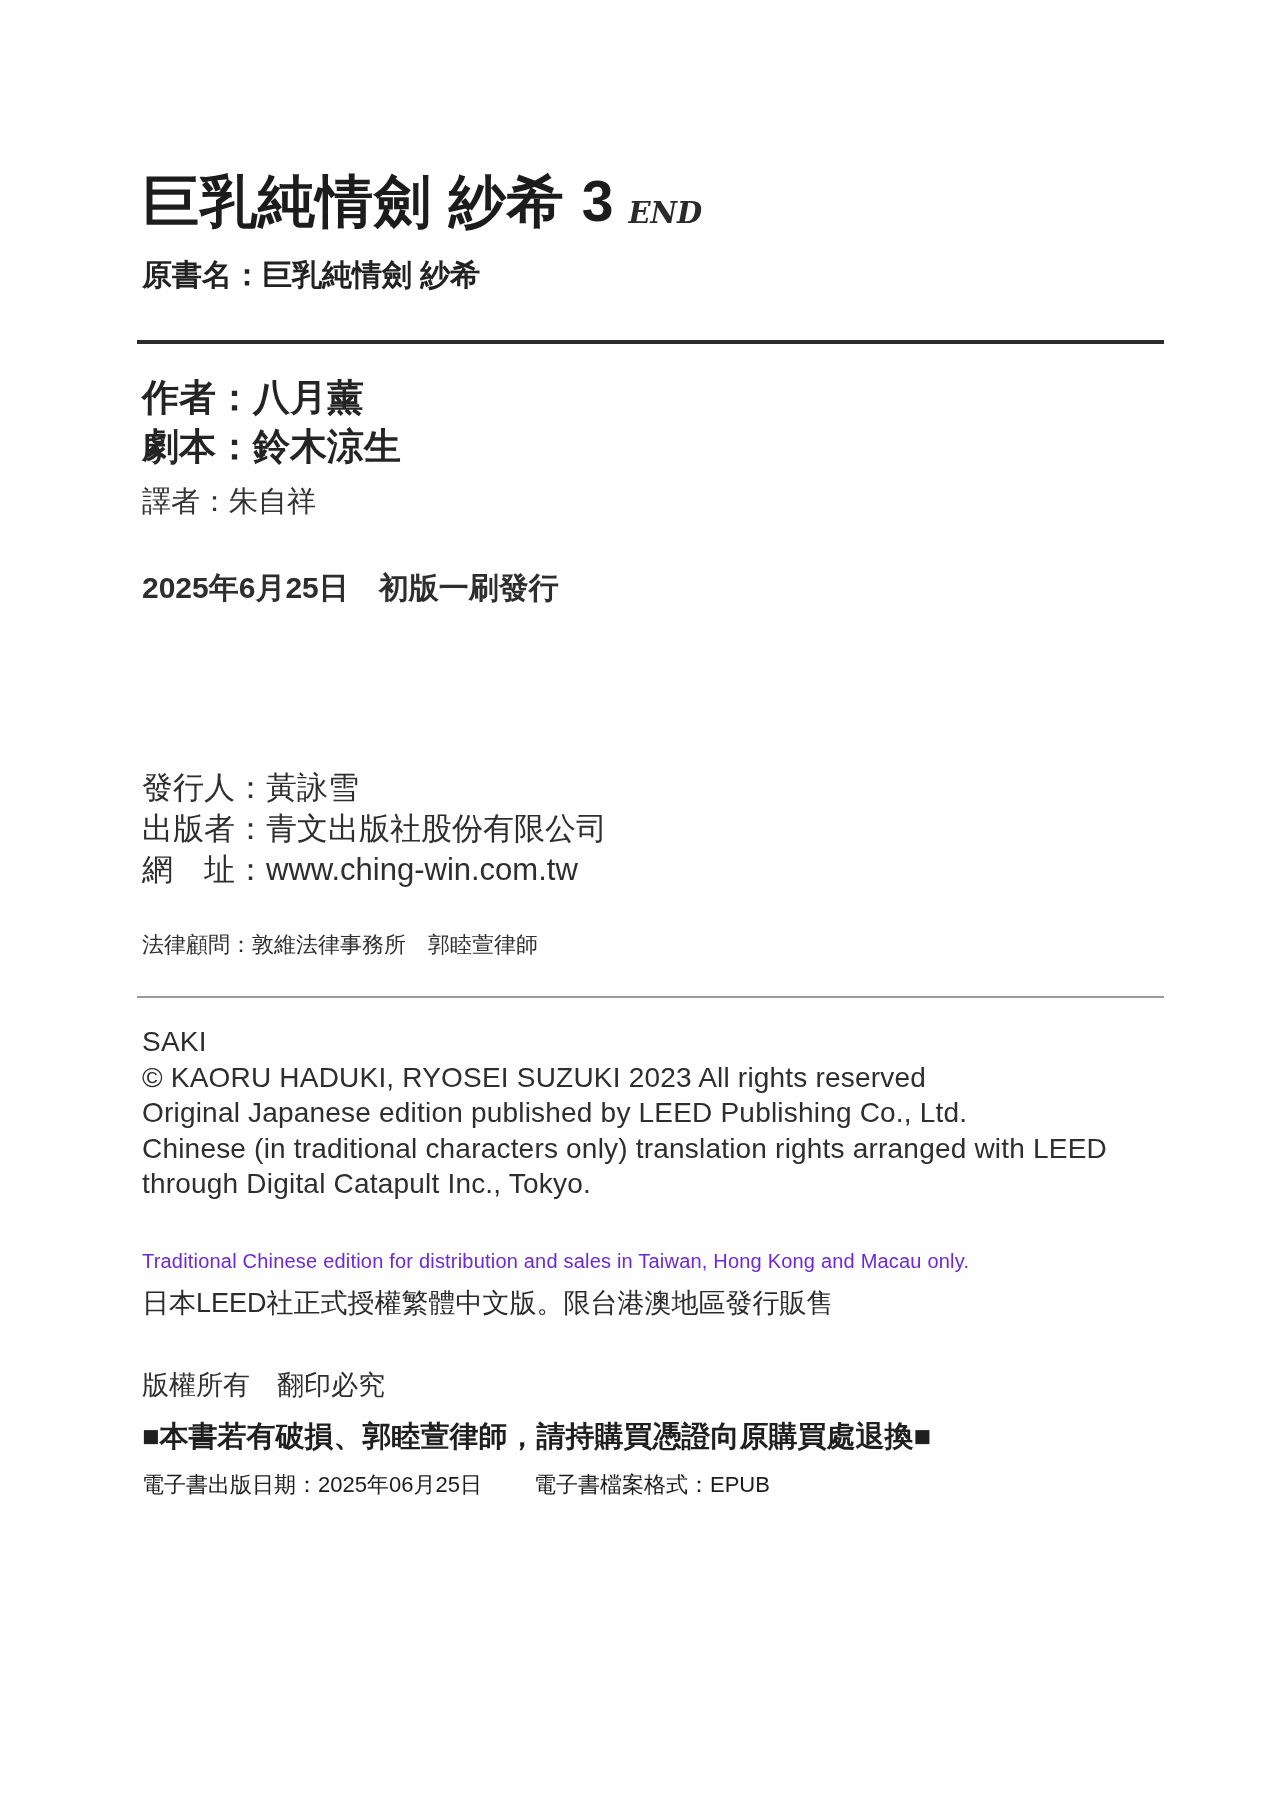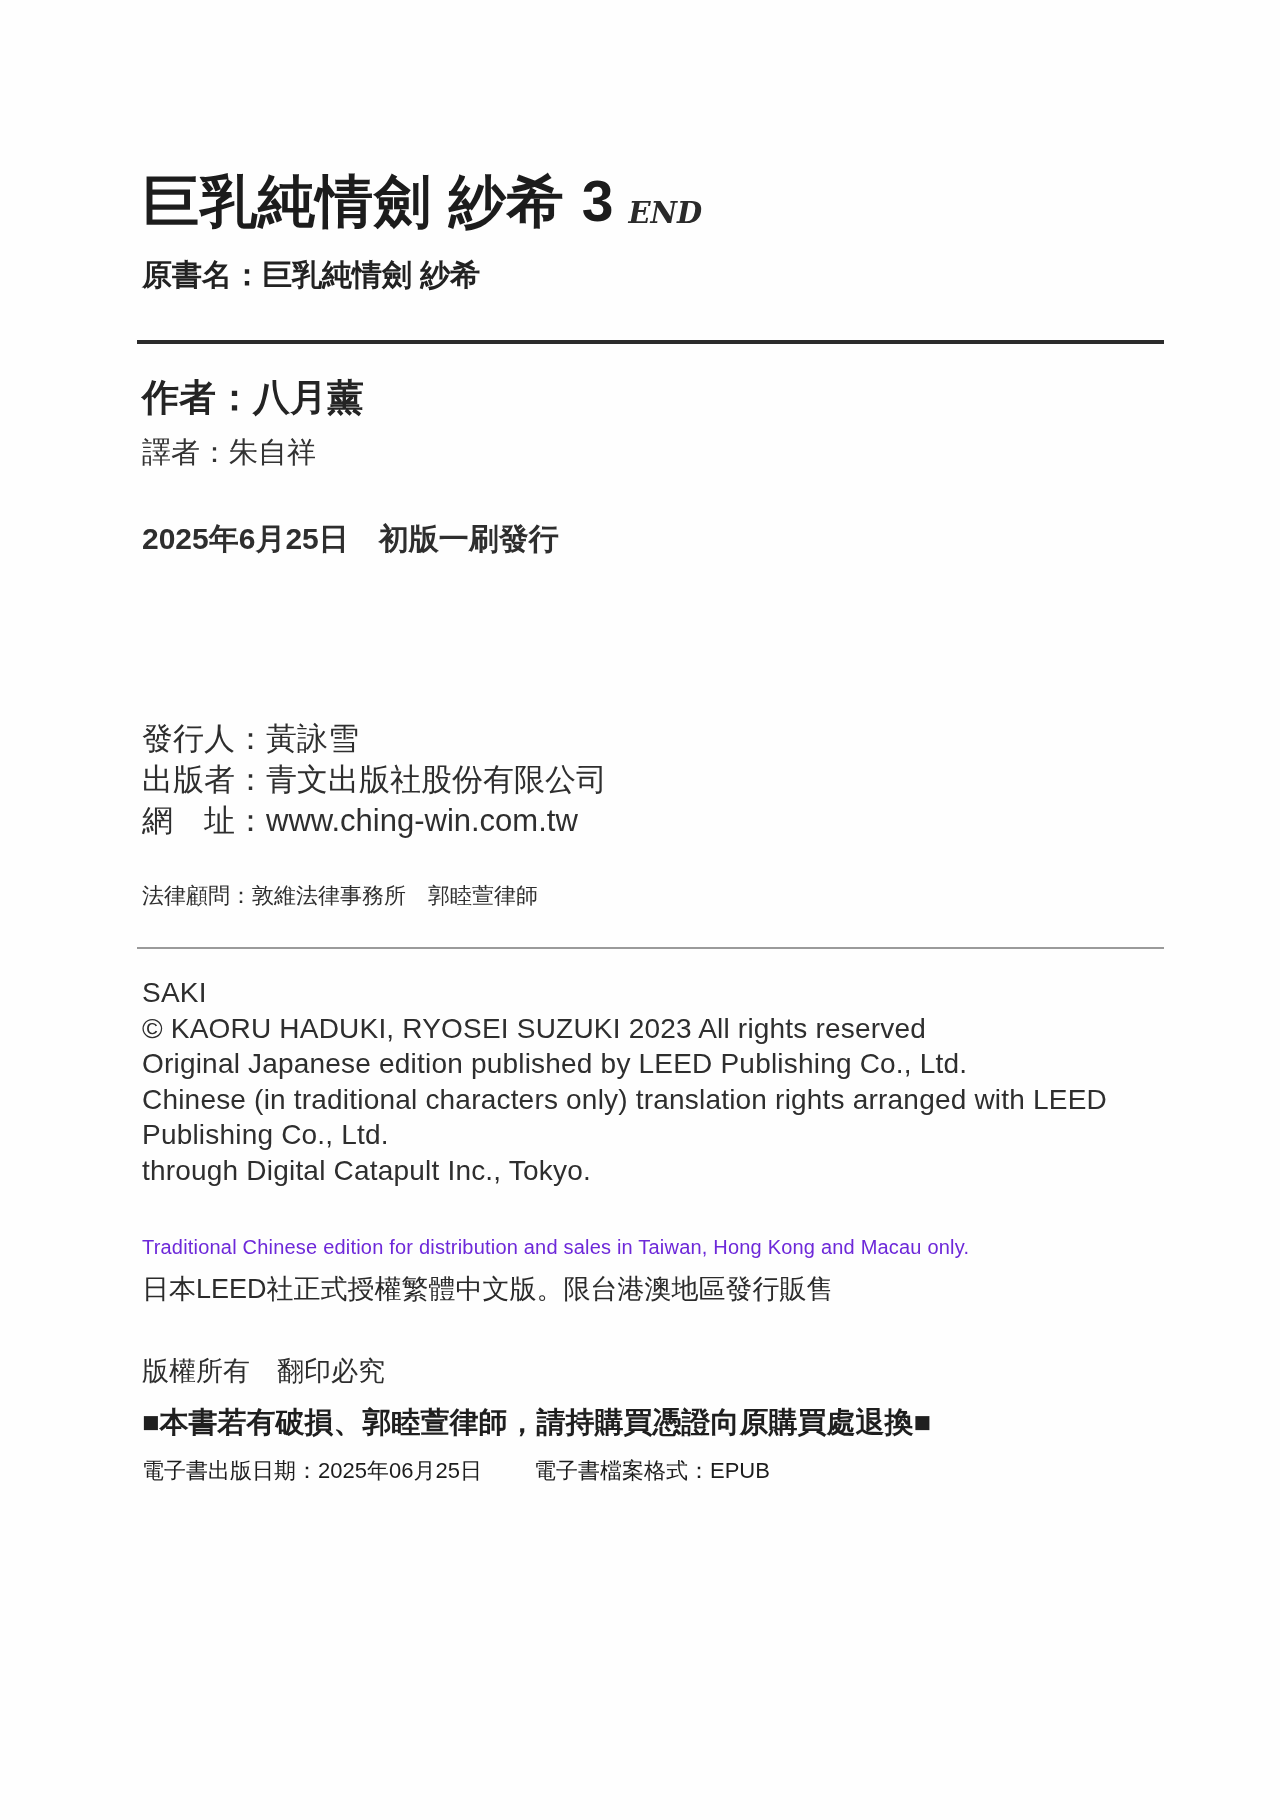--- a/index.html
+++ b/index.html
@@ -151,41 +151,41 @@
       <span class="title-main">巨乳純情劍 紗希 3</span>
       <span class="title-end">END</span>
     </div>
 
     <div class="original-title">原書名：巨乳純情劍 紗希</div>
 
     <div class="rule-thick"></div>
 
     <div class="author-block">
       <div class="author-line">作者：八月薰</div>
+      <div class="author-line">劇本：鈴木涼生</div>
       <div class="translator-line">譯者：朱自祥</div>
     </div>
 
     <div class="edition-line">2025年6月25日　初版一刷發行</div>
 
     <div class="publisher-block">
       <div>發行人：黃詠雪</div>
       <div>出版者：青文出版社股份有限公司</div>
       <div>網　址：www.ching-win.com.tw</div>
     </div>
 
     <div class="legal-line">法律顧問：敦維法律事務所　郭睦萱律師</div>
 
     <div class="rule-thin"></div>
 
     <div class="en-block">
       <div>SAKI</div>
       <div>© KAORU HADUKI, RYOSEI SUZUKI 2023 All rights reserved</div>
       <div>Original Japanese edition published by LEED Publishing Co., Ltd.</div>
       <div>Chinese (in traditional characters only) translation rights arranged with LEED</div>
-      <div>Publishing Co., Ltd.</div>
       <div>through Digital Catapult Inc., Tokyo.</div>
     </div>
 
     <div class="tw-notice-en">Traditional Chinese edition for distribution and sales in Taiwan, Hong Kong and Macau only.</div>
     <div class="tw-notice-zh">日本LEED社正式授權繁體中文版。限台港澳地區發行販售</div>
 
     <div class="rights-line">版權所有　翻印必究</div>
 
     <div class="damage-line">■本書若有破損、郭睦萱律師，請持購買憑證向原購買處退換■</div>
 

